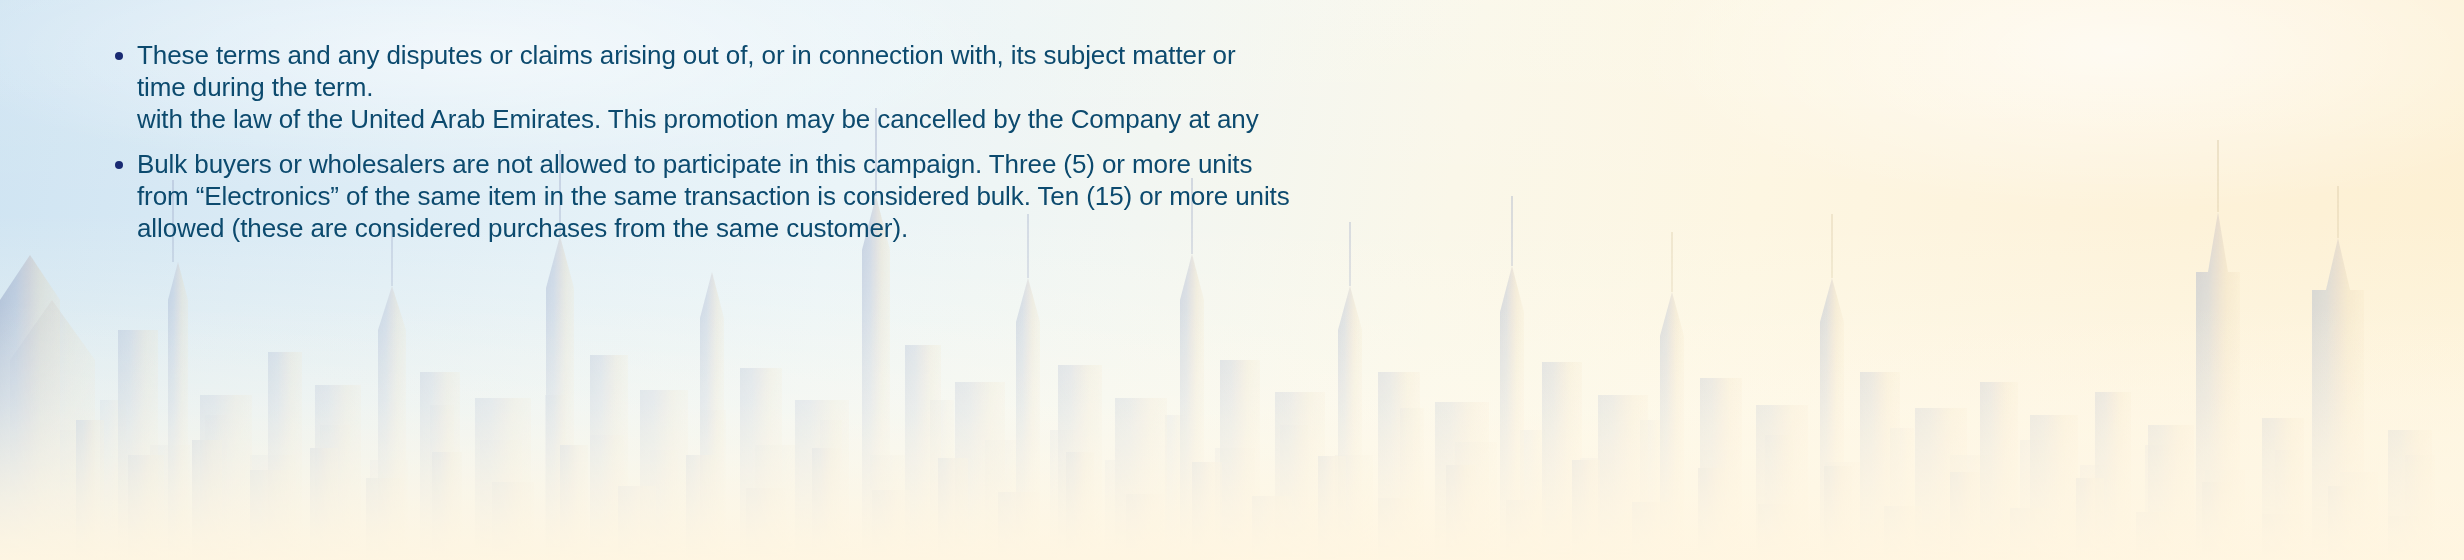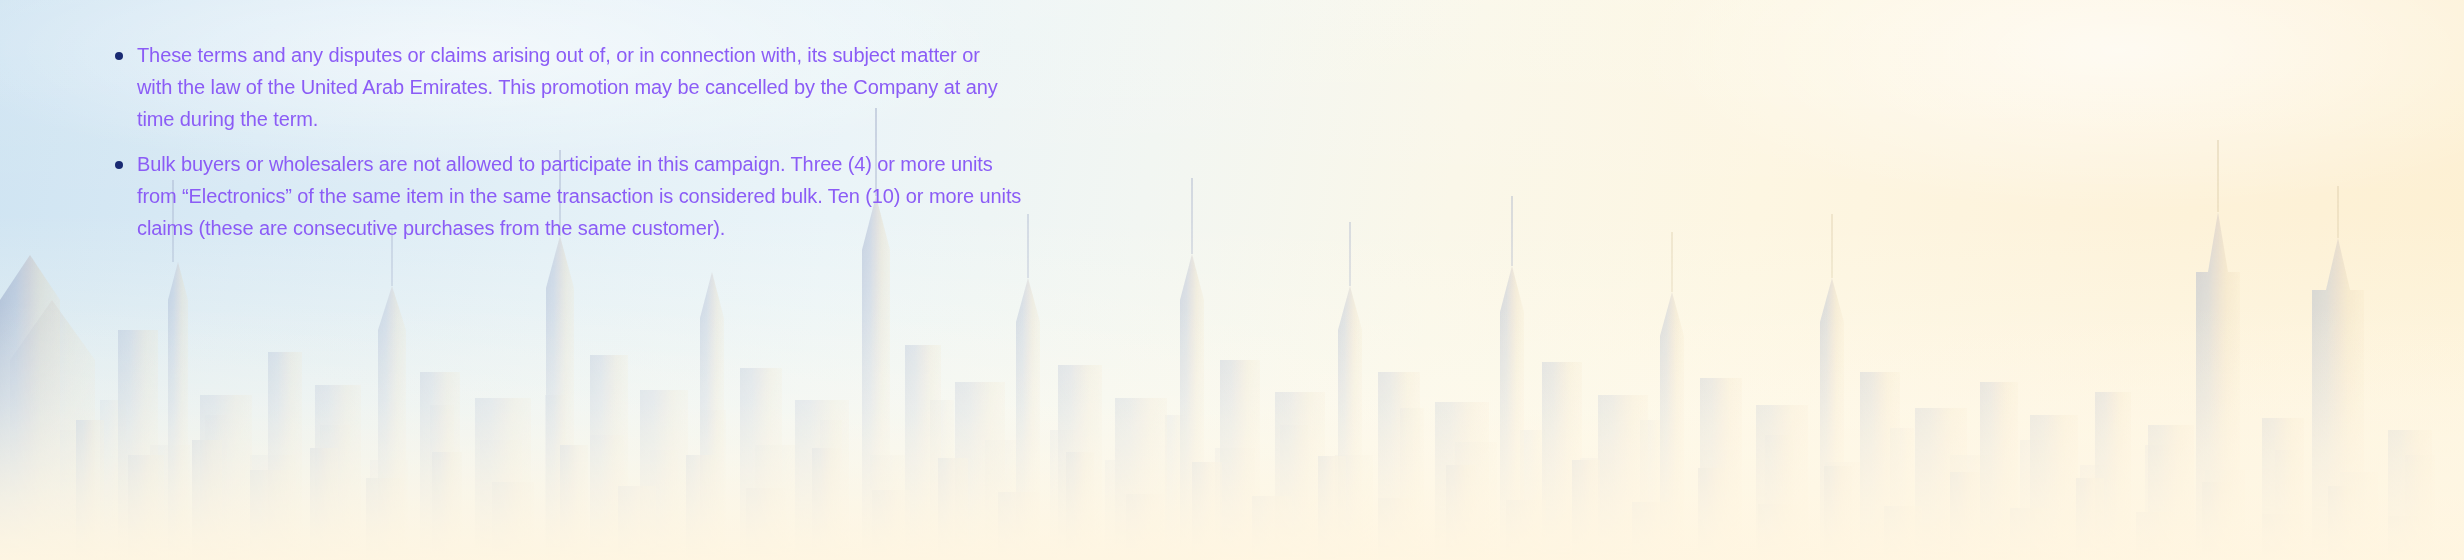--- a/index.html
+++ b/index.html
@@ -56,22 +56,22 @@
   #content {
     position:absolute;
     left:115px; top:40px;
     width:2250px;
   }
   ul.terms { list-style:none; }
   ul.terms > li {
     position:relative;
     padding-left:22px;
     margin-bottom:14px;
-    color:#8b5cf6;
-    font-size:20px;
+    color:#0c4a6e;
+    font-size:26px;
     line-height:31.8px;
     letter-spacing:-0.1px;
     font-weight:400;
   }
   ul.terms > li:last-child { margin-bottom:0; }
   ul.terms > li .dot {
     position:absolute; left:0; top:12px;
     width:8px; height:8px; border-radius:50%;
     background:#192a72;
   }
@@ -275,25 +275,25 @@
 
   <div class="haze"></div>
 </div>
 
 <div id="content">
   <ul class="terms">
 
     <li>
       <span class="dot"></span>
       <span class="ln">These terms and any disputes or claims arising out of, or in connection with, its subject matter or</span>
+      <span class="ln">time during the term.</span>
       <span class="ln">with the law of the United Arab Emirates. This promotion may be cancelled by the Company at any</span>
-      <span class="ln">time during the term.</span>
     </li>
 
     <li>
       <span class="dot"></span>
-      <span class="ln">Bulk buyers or wholesalers are not allowed to participate in this campaign. Three (4) or more units</span>
-      <span class="ln">from “Electronics” of the same item in the same transaction is considered bulk. Ten (10) or more units</span>
-      <span class="ln">claims (these are consecutive purchases from the same customer).</span>
+      <span class="ln">Bulk buyers or wholesalers are not allowed to participate in this campaign. Three (5) or more units</span>
+      <span class="ln">from “Electronics” of the same item in the same transaction is considered bulk. Ten (15) or more units</span>
+      <span class="ln">allowed (these are considered purchases from the same customer).</span>
     </li>
 
   </ul>
 </div>
 
 </body></html>

